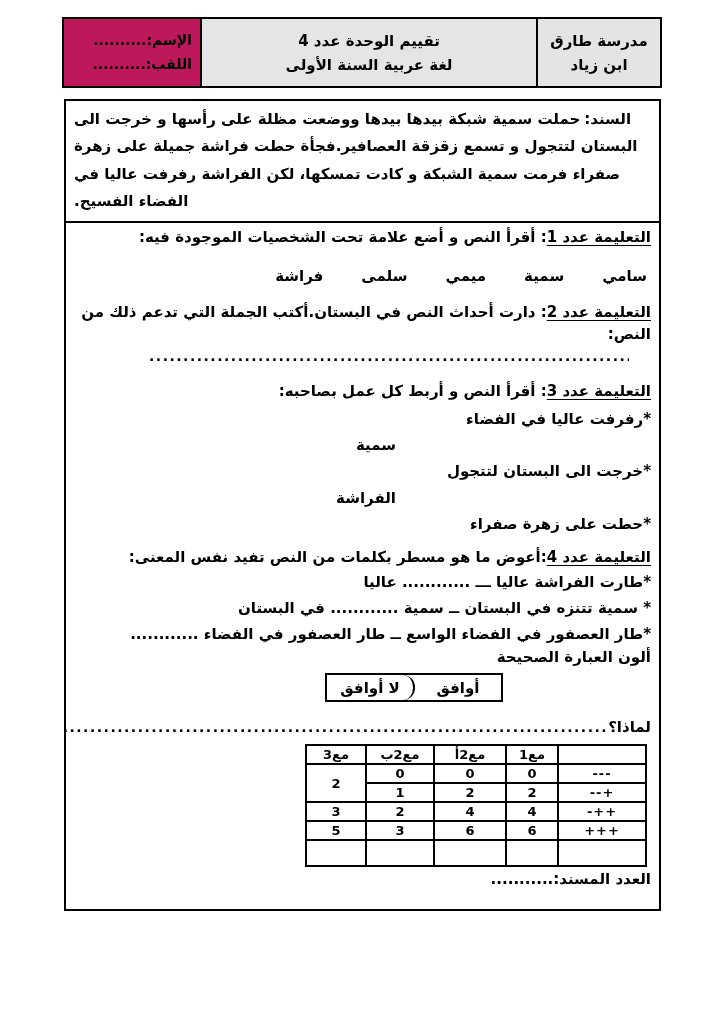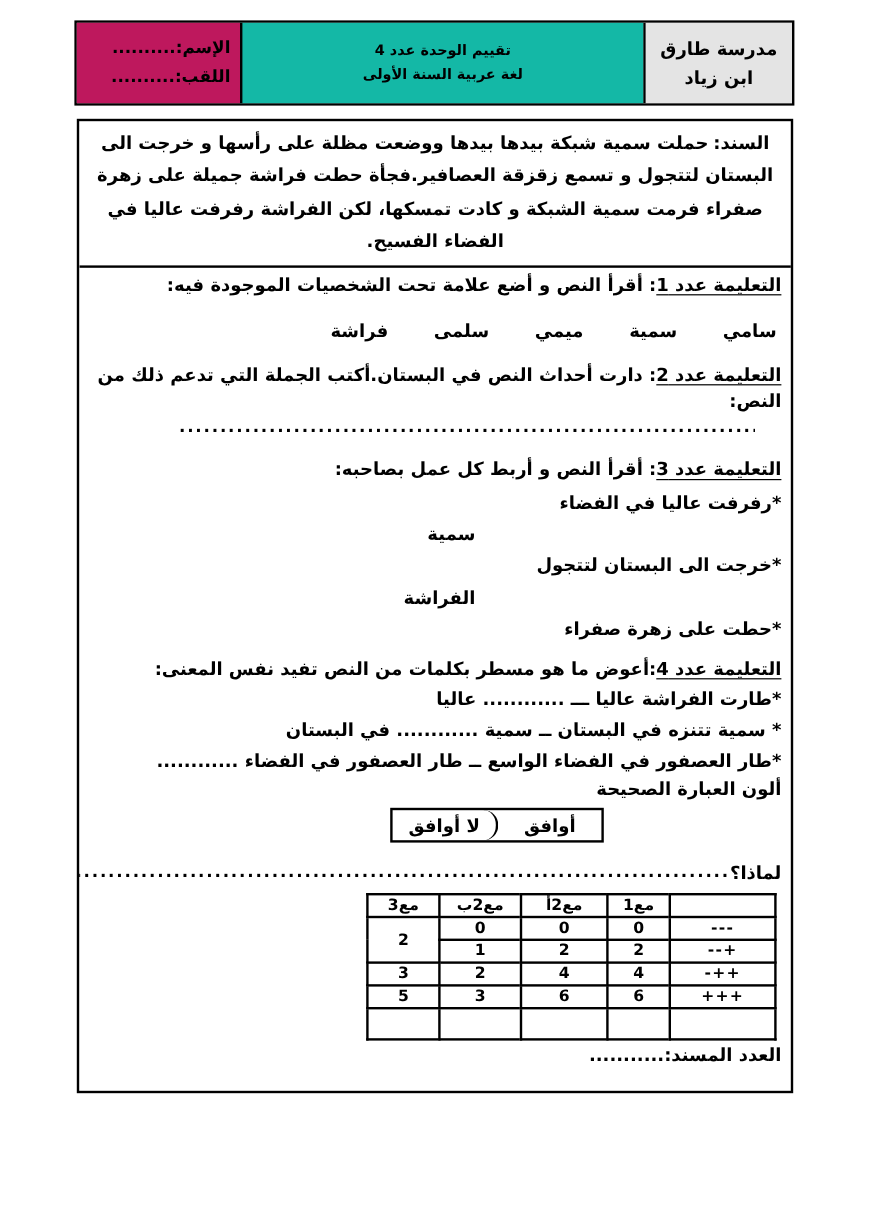--- a/index.html
+++ b/index.html
@@ -22,43 +22,43 @@
     border: 2px solid #000;
     display: flex; direction: rtl;
   }
   .h-cell { display: flex; flex-direction: column; justify-content: center; }
   .h-school {
     width: 124px; background: #e4e4e4;
     border-left: 2px solid #000;
     text-align: center; font-size: 15px; line-height: 1.6;
   }
   .h-title {
-    flex: 1; background: #14b8a6;
+    flex: 1; background: #e5e5e5;
     border-left: 2px solid #000;
-    text-align: center; font-size: 12px; line-height: 1.6;
+    text-align: center; font-size: 15px; line-height: 1.6;
   }
   .h-names {
     width: 136px; background: #be185d;
     padding-right: 8px; font-size: 14px; line-height: 1.7;
     text-align: right;
   }
 
   
   .main-box {
     position: absolute; top: 99px; left: 64px;
     width: 597px; height: 812px;
     border: 2px solid #000;
     display: flex; flex-direction: column;
     overflow: hidden;
   }
   .sanad {
     border-bottom: 2px solid #000;
     padding: 5px 8px 6px 8px;
     font-size: 15px; line-height: 1.82;
-    text-align: center;
+    text-align: left;
   }
   .sanad-label { margin-left: 4px; }
 
   .content { flex: 1; display: flex; direction: rtl; }
 
   
   .exercises { flex: 1; order: 1; padding: 3px 8px 4px 6px; font-size: 15px; }
   .ex-title { text-align: right; line-height: 1.5; }
   .ex-label { text-decoration: underline; text-underline-offset: 3px; }
 

